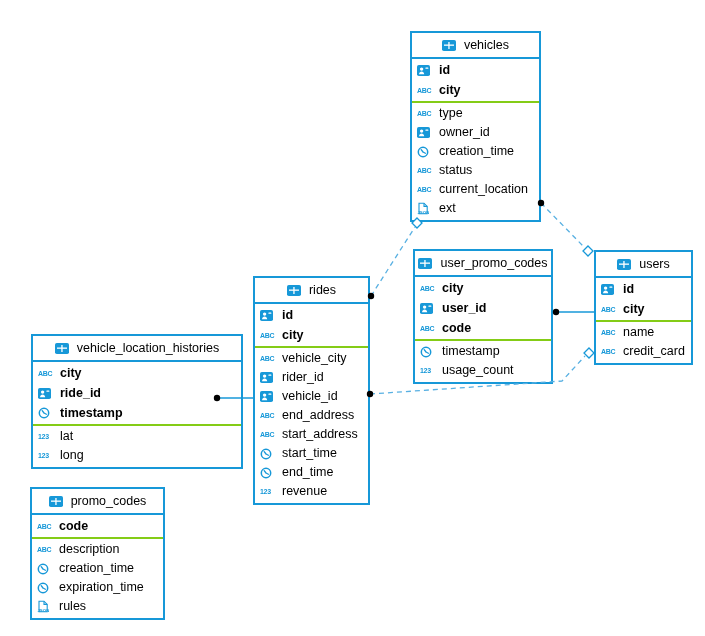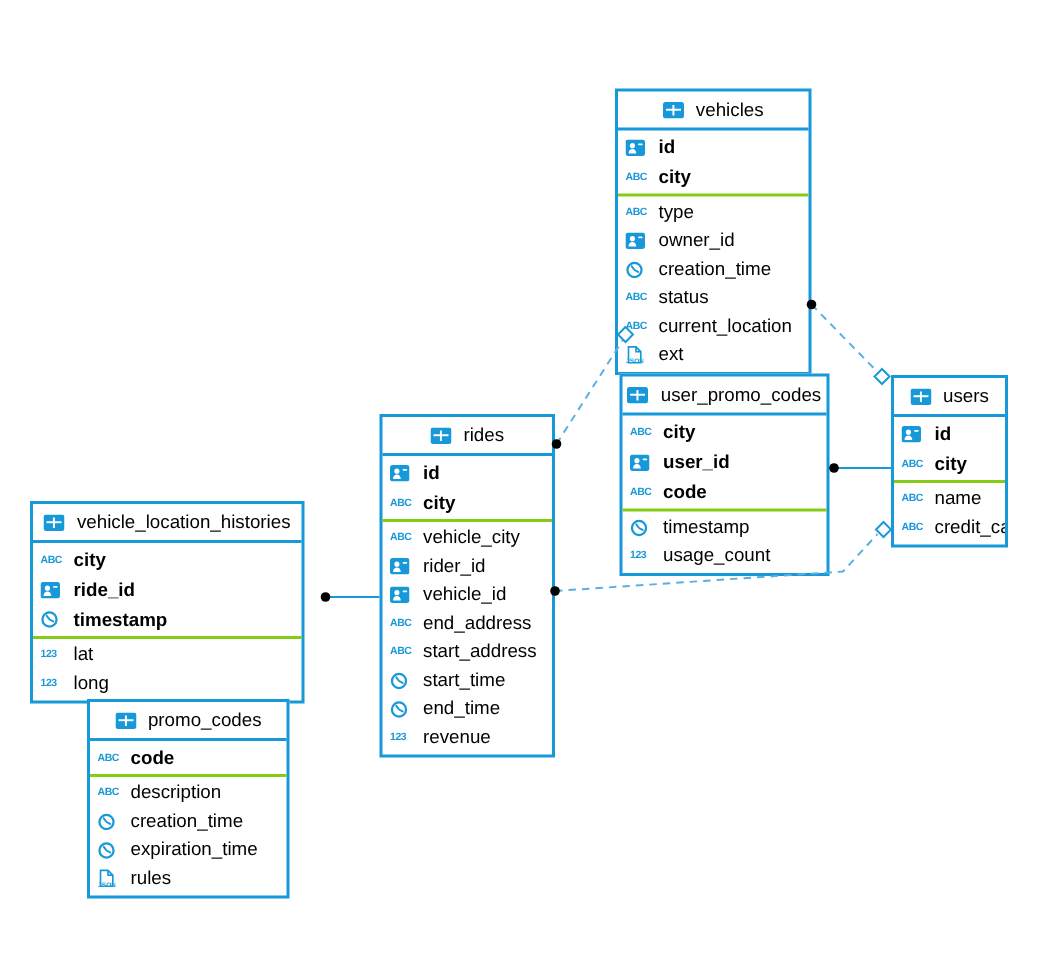--- a/index.html
+++ b/index.html
@@ -36,21 +36,21 @@
   #conn-layer{position:absolute;inset:0;pointer-events:none;}
   .conn-solid{stroke:#1798d8;stroke-width:1.4;fill:none;}
   .conn-dashed{stroke:#58b0e2;stroke-width:1.3;fill:none;stroke-dasharray:5 4;}
   .conn-dot{fill:#000;}
   .conn-diamond{fill:#fff;stroke:#1798d8;stroke-width:1.3;}
 </style>
 </head>
 <body>
 
 <div id="canvas">
-    <div class="erd-table" style="left: 410px; top: 31px; width: 131px; margin-top: 28px;">
+    <div class="erd-table" style="left: 410px; top: 31px; width: 131px;">
       <div class="erd-header">
         <span class="type-icon">
           <svg width="14" height="11" viewBox="0 0 14 11">
             <rect width="14" height="11" rx="1.8" fill="#1798d8"></rect>
             <rect x="2" y="4.5" width="10" height="1.3" fill="#fff"></rect>
             <rect x="6.3" y="2" width="1.3" height="7" fill="#fff"></rect>
           </svg>
         </span>
         <span class="erd-title">vehicles</span>
       </div>
@@ -157,21 +157,21 @@
             </svg>
           </span>
           <span class="col-name">timestamp</span>
         </div>
         <div class="col-row">
           <span class="type-icon txt-icon">123</span>
           <span class="col-name">usage_count</span>
         </div>
       </div>
     </div>
-    <div class="erd-table" style="left: 594px; top: 250px; width: 78px;">
+    <div class="erd-table" style="left: 594px; top: 250px; width: 99px;">
       <div class="erd-header">
         <span class="type-icon">
           <svg width="14" height="11" viewBox="0 0 14 11">
             <rect width="14" height="11" rx="1.8" fill="#1798d8"></rect>
             <rect x="2" y="4.5" width="10" height="1.3" fill="#fff"></rect>
             <rect x="6.3" y="2" width="1.3" height="7" fill="#fff"></rect>
           </svg>
         </span>
         <span class="erd-title">users</span>
       </div>
@@ -283,21 +283,21 @@
             </svg>
           </span>
           <span class="col-name">end_time</span>
         </div>
         <div class="col-row">
           <span class="type-icon txt-icon">123</span>
           <span class="col-name">revenue</span>
         </div>
       </div>
     </div>
-    <div class="erd-table" style="left: 20px; top: 334px; width: 183px;">
+    <div class="erd-table" style="left: 31px; top: 334px; width: 212px;">
       <div class="erd-header">
         <span class="type-icon">
           <svg width="14" height="11" viewBox="0 0 14 11">
             <rect width="14" height="11" rx="1.8" fill="#1798d8"></rect>
             <rect x="2" y="4.5" width="10" height="1.3" fill="#fff"></rect>
             <rect x="6.3" y="2" width="1.3" height="7" fill="#fff"></rect>
           </svg>
         </span>
         <span class="erd-title">vehicle_location_histories</span>
       </div>
@@ -331,21 +331,21 @@
         <div class="col-row">
           <span class="type-icon txt-icon">123</span>
           <span class="col-name">lat</span>
         </div>
         <div class="col-row">
           <span class="type-icon txt-icon">123</span>
           <span class="col-name">long</span>
         </div>
       </div>
     </div>
-    <div class="erd-table" style="left: 30px; top: 466px; width: 135px; margin-left: 28px;">
+    <div class="erd-table" style="left: 30px; top: 487px; width: 135px;">
       <div class="erd-header">
         <span class="type-icon">
           <svg width="14" height="11" viewBox="0 0 14 11">
             <rect width="14" height="11" rx="1.8" fill="#1798d8"></rect>
             <rect x="2" y="4.5" width="10" height="1.3" fill="#fff"></rect>
             <rect x="6.3" y="2" width="1.3" height="7" fill="#fff"></rect>
           </svg>
         </span>
         <span class="erd-title">promo_codes</span>
       </div>

